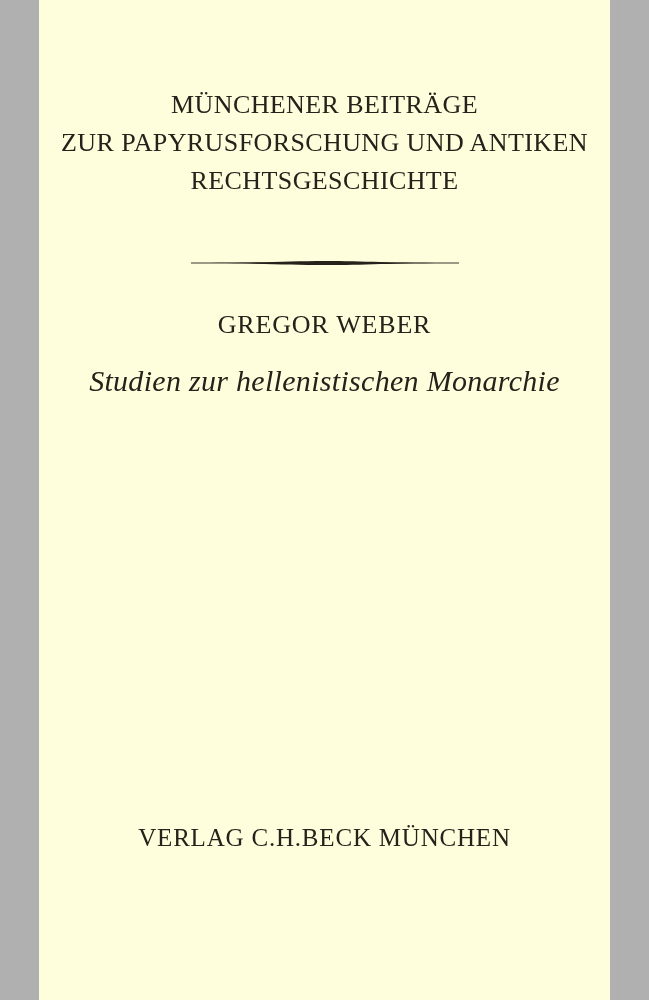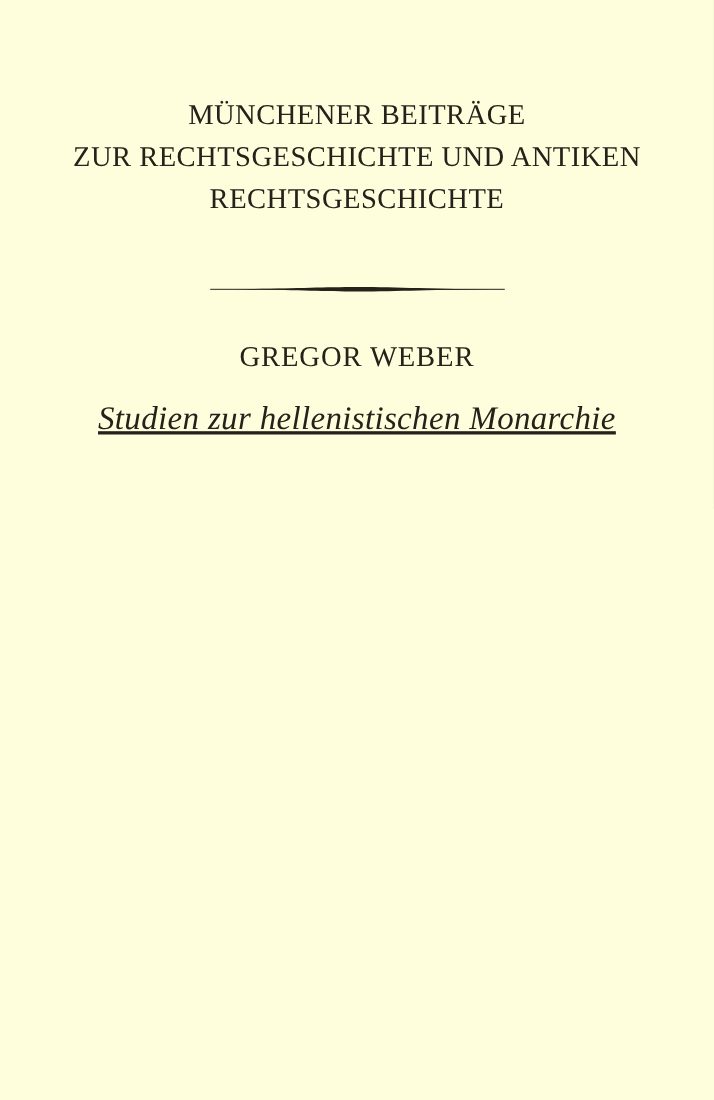--- a/index.html
+++ b/index.html
@@ -5,26 +5,27 @@
   html, body {
     margin: 0;
     padding: 0;
   }
   body {
     font-family: "Liberation Serif", "DejaVu Serif", serif;
     background: #b0b0b0;
   }
   .page {
     position: relative;
-    width: 649px;
+    width: 535px;
     height: 1000px;
     margin: 0 auto;
     background: #fefedc;
     color: #26211a;
     overflow: hidden;
+    padding-left: 36px;
   }
   .centered-block {
     position: absolute;
     left: 0;
     width: 100%;
     text-align: center;
   }
   .series-title {
     top: 86px;
     font-size: 26px;
@@ -51,46 +52,46 @@
     font-size: 26px;
     line-height: 28px;
     letter-spacing: 0.8px;
   }
   .book-title {
     top: 360px;
     font-size: 30px;
     line-height: 42px;
     font-style: italic;
     letter-spacing: 0.3px;
-    text-decoration: underline;
   }
   .publisher {
     top: 822px;
     font-size: 25px;
     line-height: 32px;
     letter-spacing: 0.8px;
   }
 </style>
 </head>
 <body>
 
 <div class="page" id="page" style="background-color: rgb(254, 254, 220); color: rgb(38, 33, 26);">
 
   <div class="centered-block series-title">
     <div>MÜNCHENER BEITRÄGE</div>
-    <div>ZUR RECHTSGESCHICHTE UND ANTIKEN</div>
+    <div>ZUR PAPYRUSFORSCHUNG UND ANTIKEN</div>
     <div>RECHTSGESCHICHTE</div>
   </div>
 
 
   <div class="centered-block rule-wrap">
     <svg width="268" height="8" viewBox="0 0 268 8" fill="currentColor" xmlns="http://www.w3.org/2000/svg">
       <rect x="0" y="3.55" width="268" height="0.9"></rect>
       <path d="M0 4 C 70 3.9, 95 1.9, 134 1.9 C 173 1.9, 198 3.9, 268 4 C 198 4.1, 173 6.1, 134 6.1 C 95 6.1, 70 4.1, 0 4 Z"></path>
     </svg>
   </div>
 
   <div class="centered-block author">GREGOR WEBER</div>
 
   <div class="centered-block book-title">Studien zur hellenistischen Monarchie</div>
 
+  <div class="centered-block publisher">VERLAG C.H.BECK MÜNCHEN</div>
 
 </div>
 
 </body></html>

